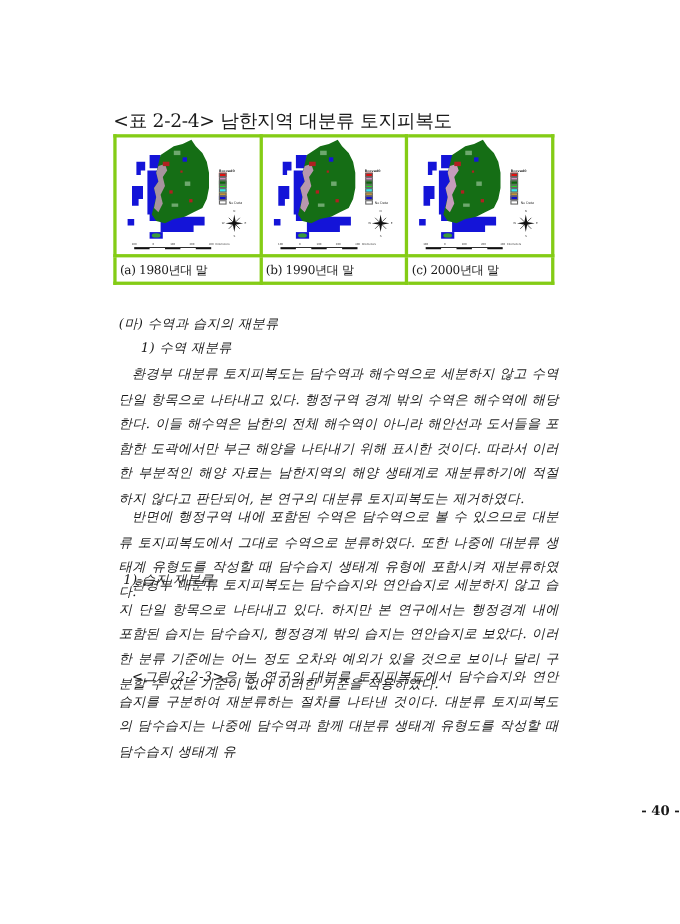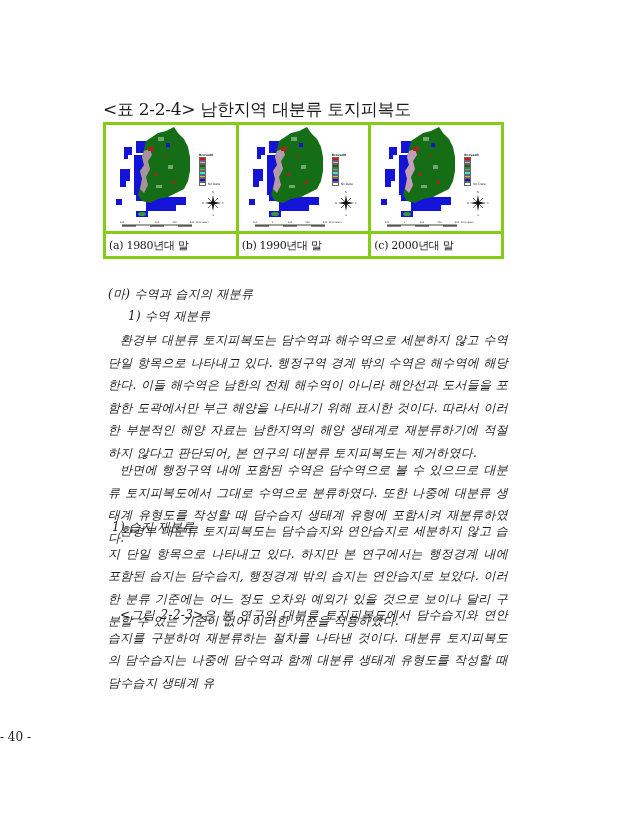--- a/index.html
+++ b/index.html
@@ -11,21 +11,21 @@
   table.fig td { border: 3px solid #84cc16; padding: 0; vertical-align: top; }
   table.fig td.img { height: 106px; position: relative; overflow: hidden; }
   table.fig td.lab { height: 22px; font-size: 11px; padding-left: 3px; vertical-align: middle; letter-spacing: -0.3px; }
   .map { position: absolute; left: 0; top: 0; width: 133px; height: 106px; }
   .legend { position: absolute; left: 93px; top: 28px; font-family: "DejaVu Sans", sans-serif; font-size: 3px; line-height: 4.2px; color: #333; }
   .legend .ttl { font-weight: bold; font-size: 3px; }
   .legend .row { display: flex; align-items: center; }
   .legend .sw { width: 7px; height: 3.5px; margin-right: 2px; border: 0.3px solid #666; box-sizing: border-box; }
   .p { position: absolute; left: 108px; width: 400px; font-size: 12px; line-height: 22.5px; text-align: justify; letter-spacing: 0.3px; font-style: italic; }
   .p .ind { display: inline-block; width: 12px; }
-  .pagenum { position: absolute; left: 0; width: 618px; top: 730px; text-align: left; font-size: 12px; }
+  .pagenum { position: absolute; left: 0; width: 618px; top: 730px; text-align: right; font-size: 12px; font-weight: bold; }
 </style>
 </head>
 <body>
 
 <div class="caption">&lt;표 2-2-4&gt; 남한지역 대분류 토지피복도</div>
 
 <table class="fig">
   <tbody>
       <tr>
     <td class="img">

